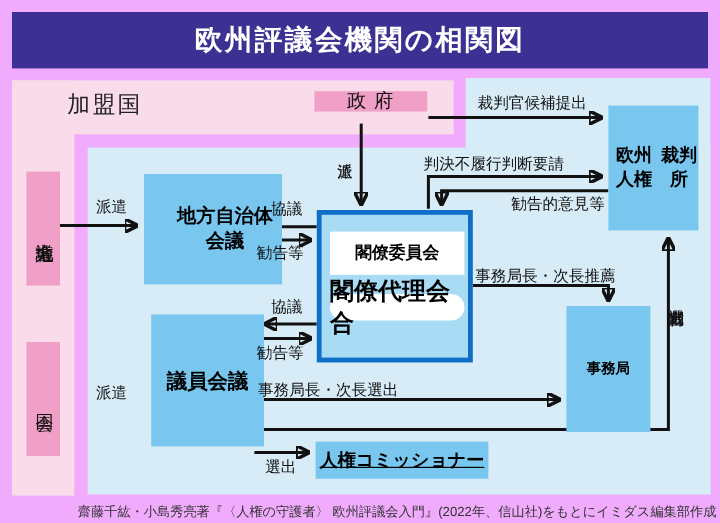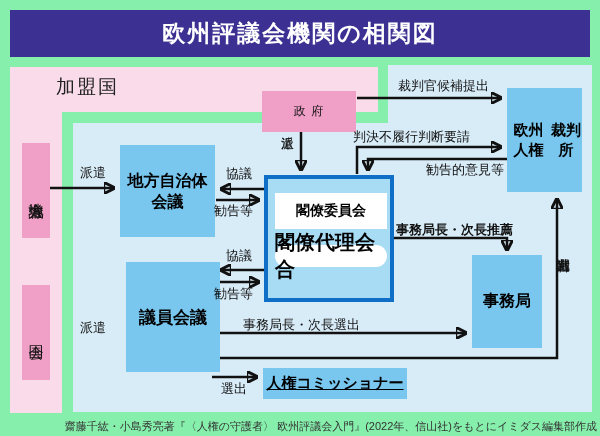--- a/index.html
+++ b/index.html
@@ -1,17 +1,17 @@
 <!DOCTYPE html>
 <html><head>
 <meta charset="utf-8">
 <style>
   html,body{margin:0;padding:0;background:#fff;}
   #canvas{
-    position:relative;width:600px;height:436px;background:#86efac;overflow:hidden;
+    position:relative;width:600px;height:436px;background:#f0abfc;overflow:hidden;
     font-family:"Liberation Sans","DejaVu Sans",sans-serif;color:#111;
   }
   .abs{position:absolute;}
   
   #titlebar{
     left:10px;top:10px;width:580px;height:47px;background:#3c3193;
     color:#fff;font-weight:bold;font-size:23px;letter-spacing:2px;
     display:flex;align-items:center;justify-content:center;
   }
   
@@ -19,27 +19,27 @@
   #pink-top{left:10px;top:67px;width:368px;height:45px;}
   #pink-left{left:10px;top:67px;width:52px;height:346px;}
   .blue-region{background:#d8ecf8;}
   #blue-right{left:388px;top:65px;width:204px;height:347px;}
   #blue-main{left:73px;top:123px;width:519px;height:289px;}
   #member-states-label{left:56px;top:74px;font-size:19px;letter-spacing:2px;color:#222;}
   
   .pink-box{background:#f0a0c7;display:flex;align-items:center;justify-content:center;}
   .blue-box{background:#79c7ef;display:flex;align-items:center;justify-content:center;
             font-weight:bold;color:#000;text-align:center;}
-  #node-government{left:262px;top:76px;width:94px;height:41px;font-size:12px;letter-spacing:1px;margin-top:15px;}
+  #node-government{left:262px;top:76px;width:94px;height:17px;font-size:16px;letter-spacing:1px;}
   .vtext{writing-mode:vertical-rl;text-orientation:upright;}
   #node-local-assembly{left:22px;top:143px;width:28px;height:95px;font-size:15px;line-height:28px;}
   #node-national-diet{left:22px;top:285px;width:28px;height:95px;font-size:15px;line-height:28px;}
-  #node-congress{left:120px;top:145px;width:95px;height:92px;flex-direction:column;font-size:16px;line-height:21px;}
+  #node-congress{left:120px;top:145px;width:95px;height:92px;flex-direction:column;font-size:16px;line-height:21px;padding-left:20px;}
   #node-assembly{left:126px;top:262px;width:94px;height:110px;font-size:17px;}
-  #node-secretariat{left:472px;top:255px;width:70px;height:93px;font-size:16px;}
+  #node-secretariat{left:472px;top:255px;width:70px;height:105px;font-size:12px;}
   #node-commissioner{left:263px;top:368px;width:144px;height:31px;font-size:15px;text-decoration:underline;}
   #node-echr{left:507px;top:88px;width:75px;height:104px;flex-direction:row;font-size:15px;line-height:20px;}
   
   #committee-box{
     left:264px;top:175px;width:130px;height:127px;box-sizing:border-box;
     background:#a8dcf5;border:4px solid #0f6fc6;
   }
   .committee-inner{
     position:absolute;left:7px;width:112px;background:#fff;color:#000;
     font-weight:bold;display:flex;align-items:center;justify-content:center;
@@ -51,22 +51,22 @@
   #lbl-dispatch-local{left:80px;top:164px;}
   #lbl-dispatch-national{left:80px;top:319px;}
   #lbl-dispatch-gov{left:280px;top:126px;line-height:15px;}
   #lbl-consult-upper{left:226px;top:165px;}
   #lbl-recommend-upper{left:214px;top:202px;}
   #lbl-consult-lower{left:226px;top:247px;}
   #lbl-recommend-lower{left:214px;top:285px;}
   #lbl-judge-candidates{left:398px;top:77px;}
   #lbl-noncompliance{left:353px;top:128px;}
   #lbl-advisory{left:426px;top:161px;}
-  #lbl-sg-recommend{left:396px;top:221px;font-weight:bold;}
-  #lbl-sg-elect{left:215px;top:316px;margin-left:28px;}
+  #lbl-sg-recommend{left:396px;top:221px;}
+  #lbl-sg-elect{left:215px;top:316px;}
   #lbl-judge-elect{left:556px;top:248px;line-height:14px;}
   #lbl-elect{left:221px;top:380px;}
   
   #arrows{left:0;top:0;width:600px;height:436px;pointer-events:none;}
   #arrows path{stroke:#111;stroke-width:2.5;fill:none;}
   
   #caption{right:3px;top:419px;font-size:11px;color:#333;white-space:nowrap;}
 </style>
 </head>
 <body>

